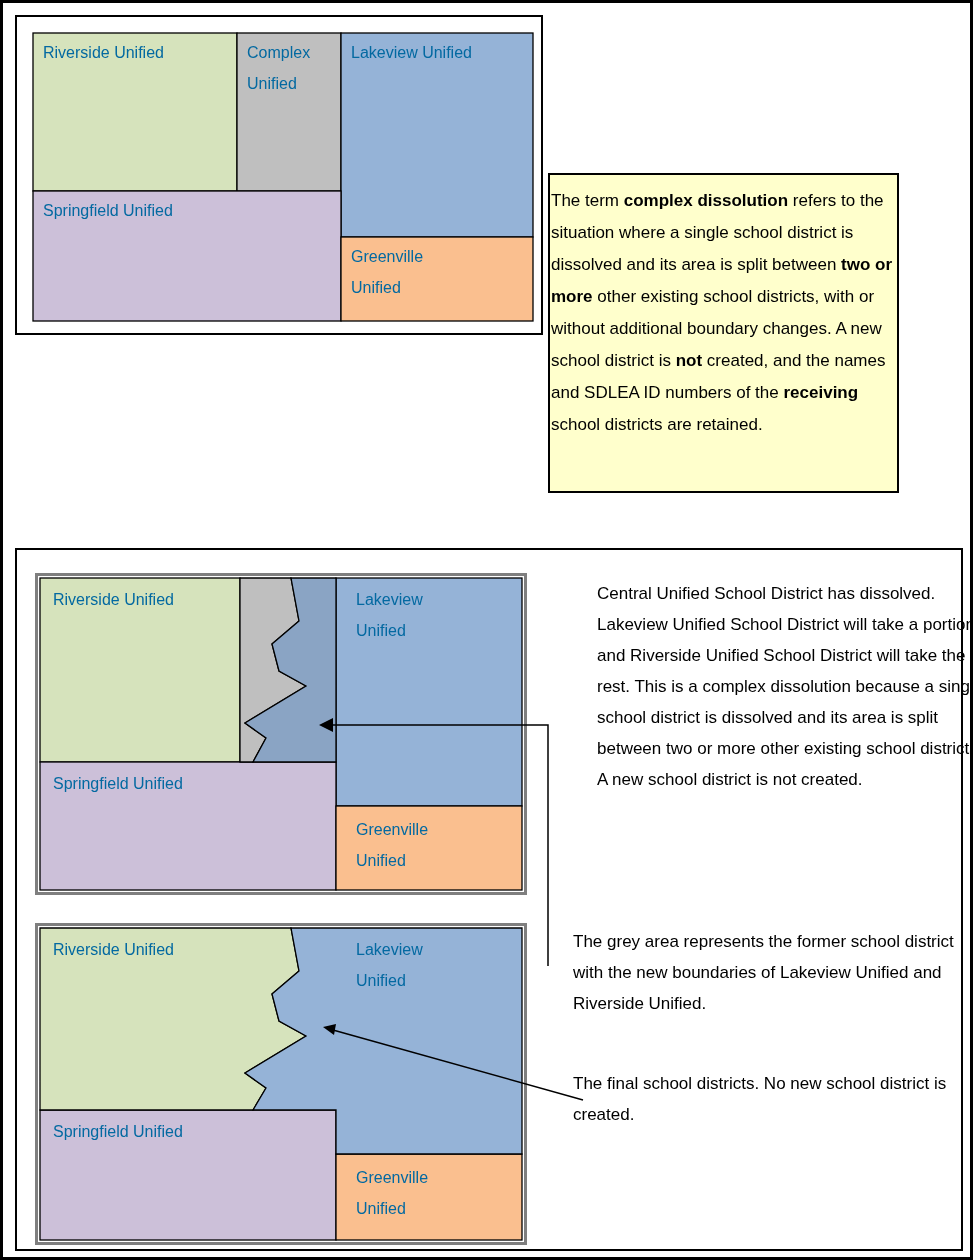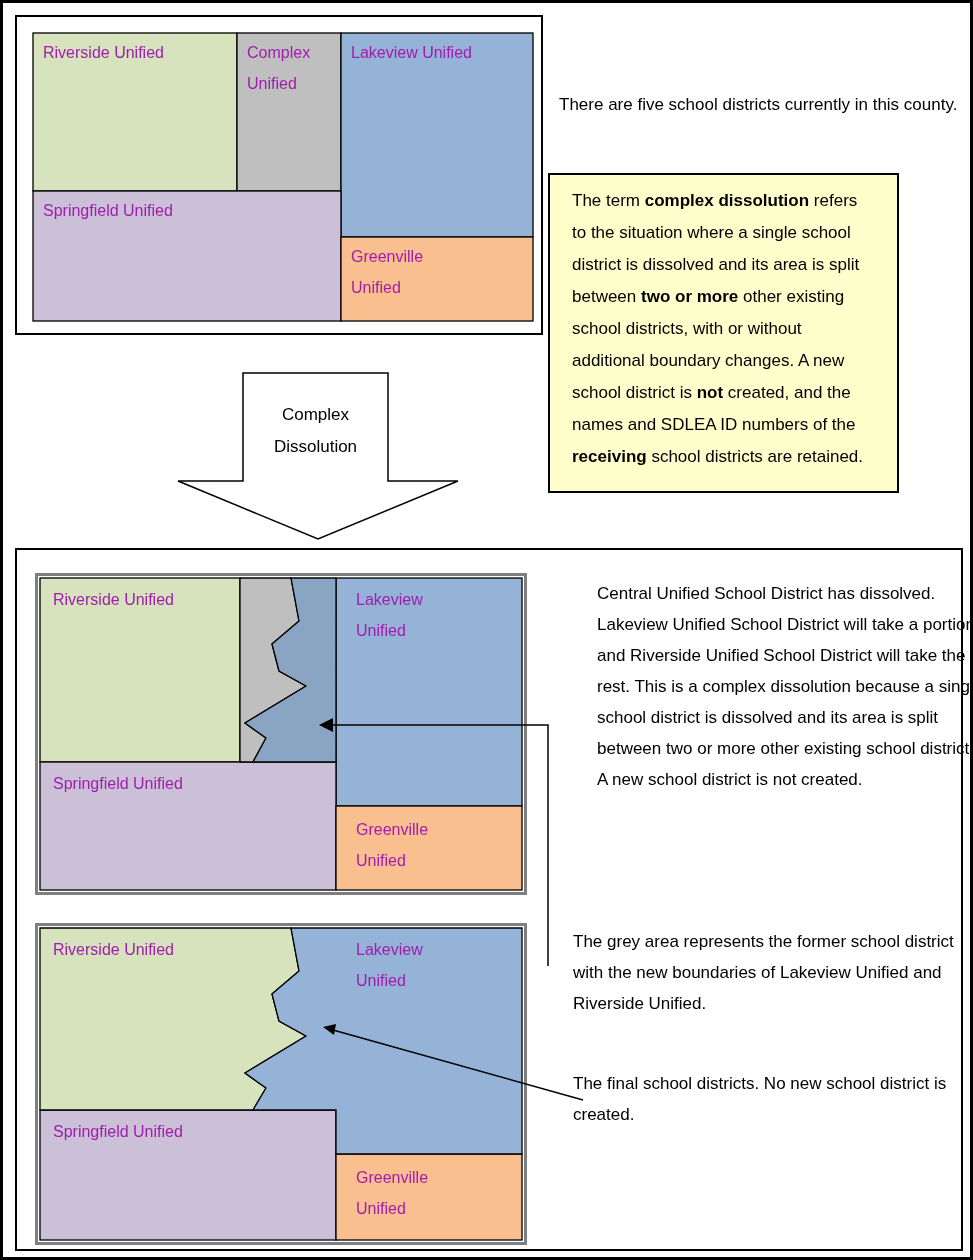--- a/index.html
+++ b/index.html
@@ -18,40 +18,40 @@
     border: 2px solid #000;
     background: #fff;
   }
   .top-panel { left: 12px; top: 12px; width: 528px; height: 320px; }
   .bottom-panel { left: 12px; top: 545px; width: 948px; height: 703px; }
 
   .map-label {
     position: absolute;
     font-size: 16px;
     line-height: 31px;
-    color: #a21caf;
+    color: #0369a1;
     white-space: normal;
   }
   .district { stroke: #000; stroke-width: 1.3px; }
 
   .caption {
     position: absolute;
     font-size: 17px;
     line-height: 31px;
     color: #000;
   }
   .intro { left: 556px; top: 86px; width: 402px; }
 
   .definition-box {
     position: absolute;
     left: 545px; top: 170px;
     width: 351px; height: 320px;
     background: #ffffcc;
     border: 2px solid #000;
-    padding: 10px 22px;
+    padding: 10px 1px;
     font-size: 17px;
     line-height: 32px;
   }
 
   .transform-arrow { position: absolute; left: 170px; top: 368px; width: 290px; height: 172px; }
   .arrow-text {
     position: absolute;
     left: 70px; top: 28px; width: 145px;
     text-align: center;
     font-size: 17px; line-height: 32px;
@@ -86,35 +86,25 @@
       <rect class="district" x="16" y="174" width="308" height="130" fill="#ccc0d9"></rect>
       <rect class="district" x="324" y="220" width="192" height="84" fill="#fabf8f"></rect>
     </svg>
     <div class="map-label" style="left:26px;top:20px">Riverside Unified</div>
     <div class="map-label" style="left:230px;top:20px;width:88px">Complex Unified</div>
     <div class="map-label" style="left:334px;top:20px">Lakeview Unified</div>
     <div class="map-label" style="left:26px;top:178px">Springfield Unified</div>
     <div class="map-label" style="left:334px;top:224px;width:100px">Greenville Unified</div>
   </div>
 
-  <div class="caption intro">There are five school districts currently in this county.</div>
 
   <div class="definition-box">
     <span>The term </span><b>complex dissolution</b><span> refers to the situation where a single school district is dissolved and its area is split between </span><b>two or more</b><span> other existing school districts, with or without additional boundary changes.  A new school district is </span><b>not</b><span> created, and the names and SDLEA ID numbers of the </span><b>receiving</b><span> school districts are retained.</span>
   </div>
 
-  <div class="transform-arrow">
-    <svg width="290" height="172">
-      <polygon points="70,2 215,2 215,110 285,110 145,168 5,110 70,110" stroke="#000" stroke-width="1.5" fill="#ffffff"></polygon>
-    </svg>
-    <div class="arrow-text">
-      <div>Complex</div>
-      <div>Dissolution</div>
-    </div>
-  </div>
 
   <div class="panel bottom-panel">
 
     <div class="result-map map2">
       <svg width="486" height="316">
         <rect class="district" x="2" y="2" width="200" height="184" fill="#d6e3bc"></rect>
         <rect class="district" x="298" y="2" width="186" height="228" fill="#95b3d7"></rect>
         <rect class="district" x="2" y="186" width="296" height="128" fill="#ccc0d9"></rect>
         <rect class="district" x="298" y="230" width="186" height="84" fill="#fabf8f"></rect>
         <polygon class="district" points="202,2 253,2 261,45 234,68 241,95 268,110 207,147 228,162 215,186 202,186" fill="#bfbfbf"></polygon>

